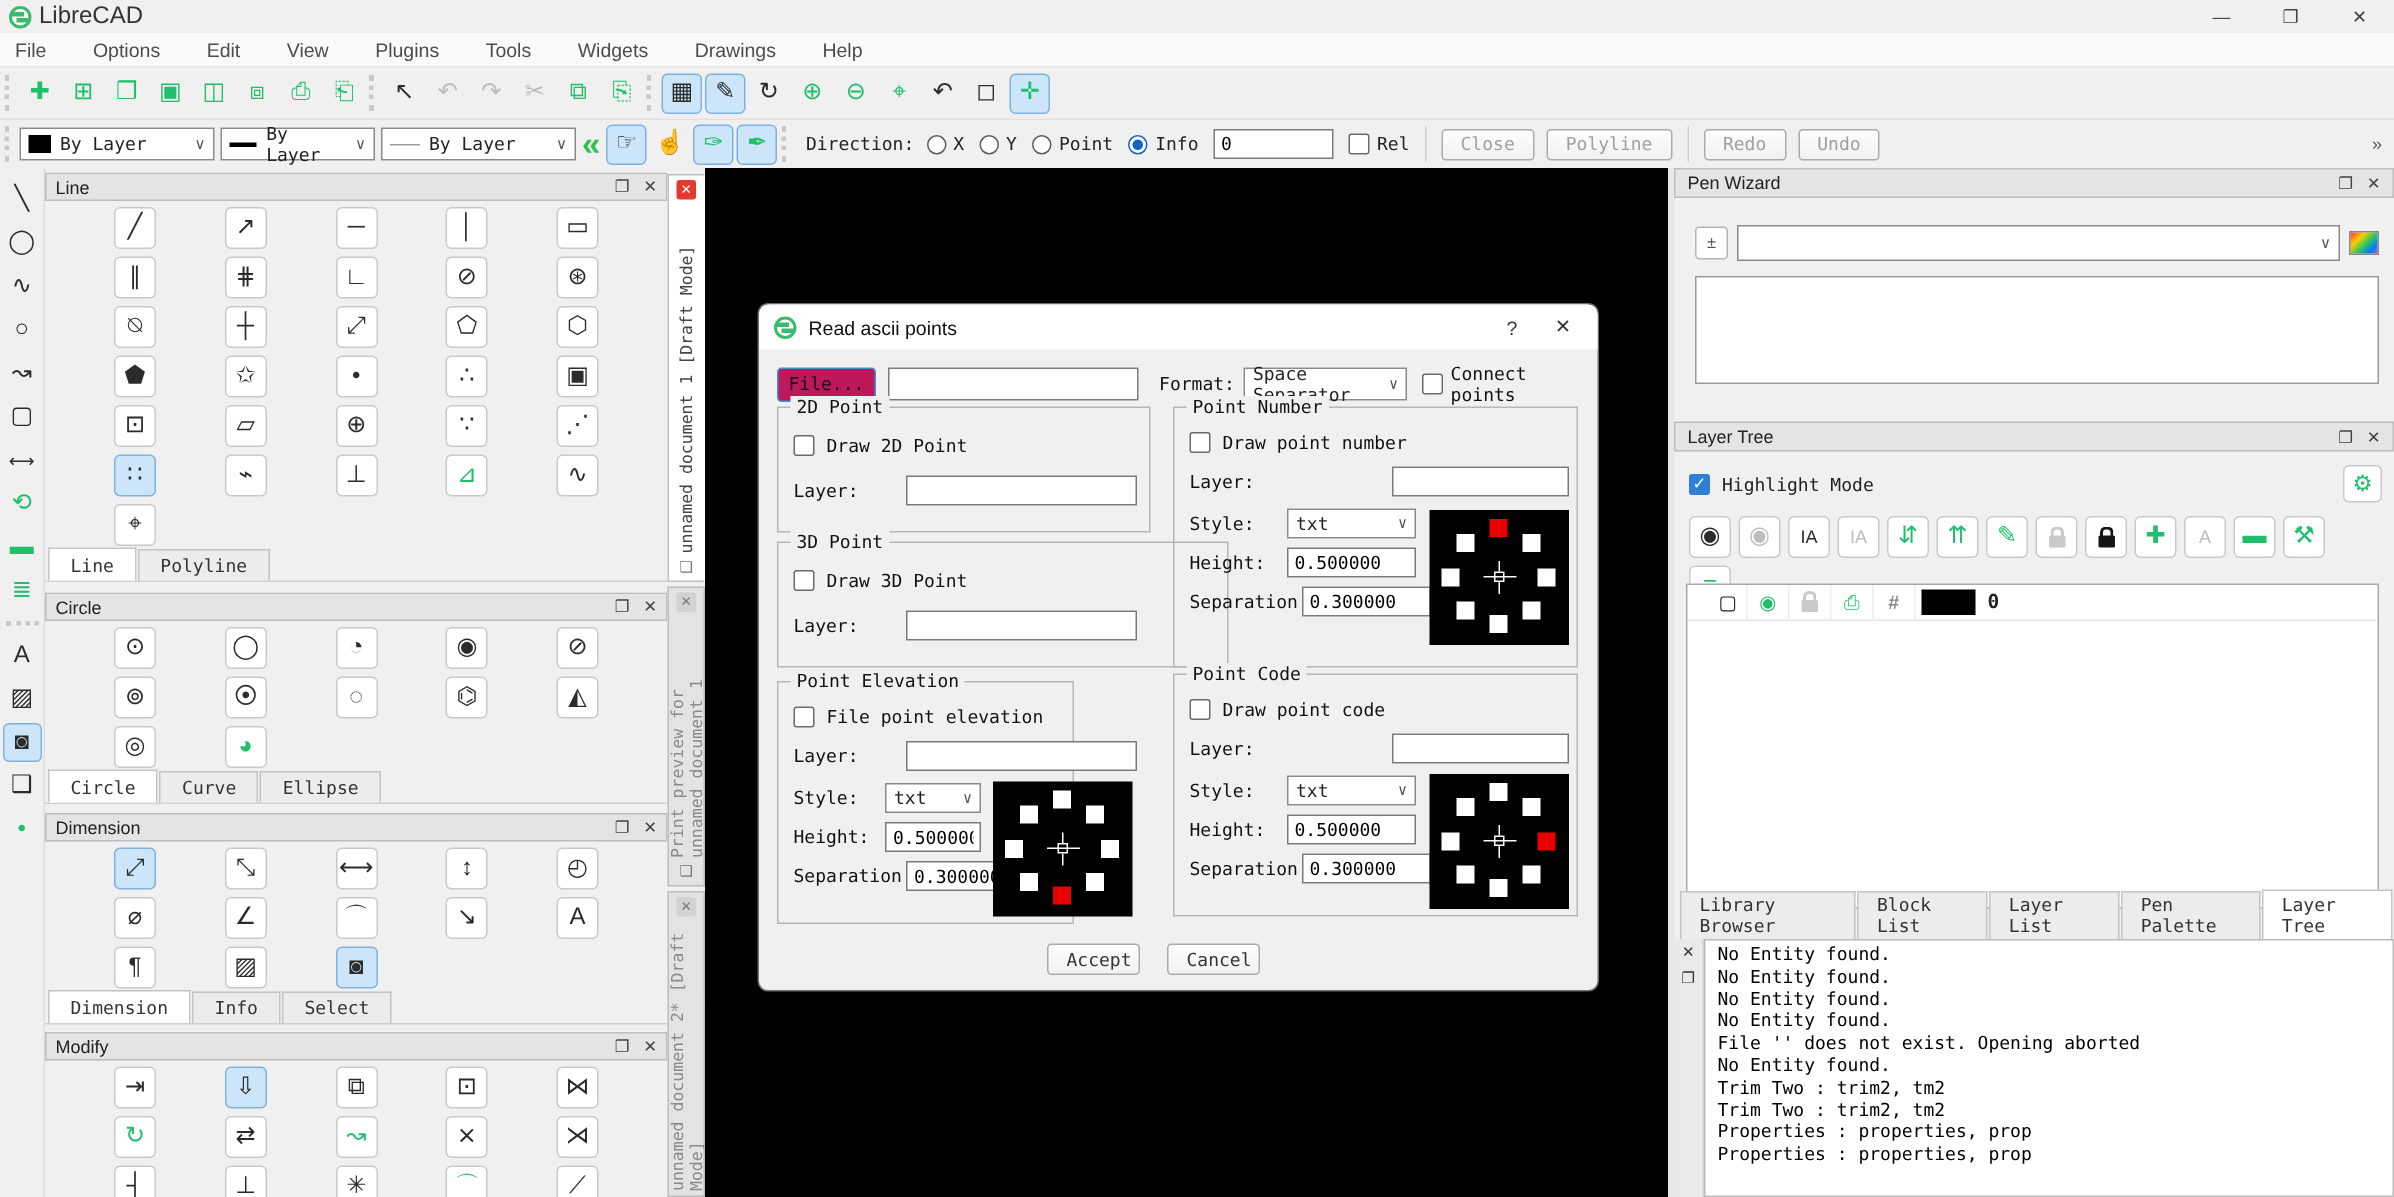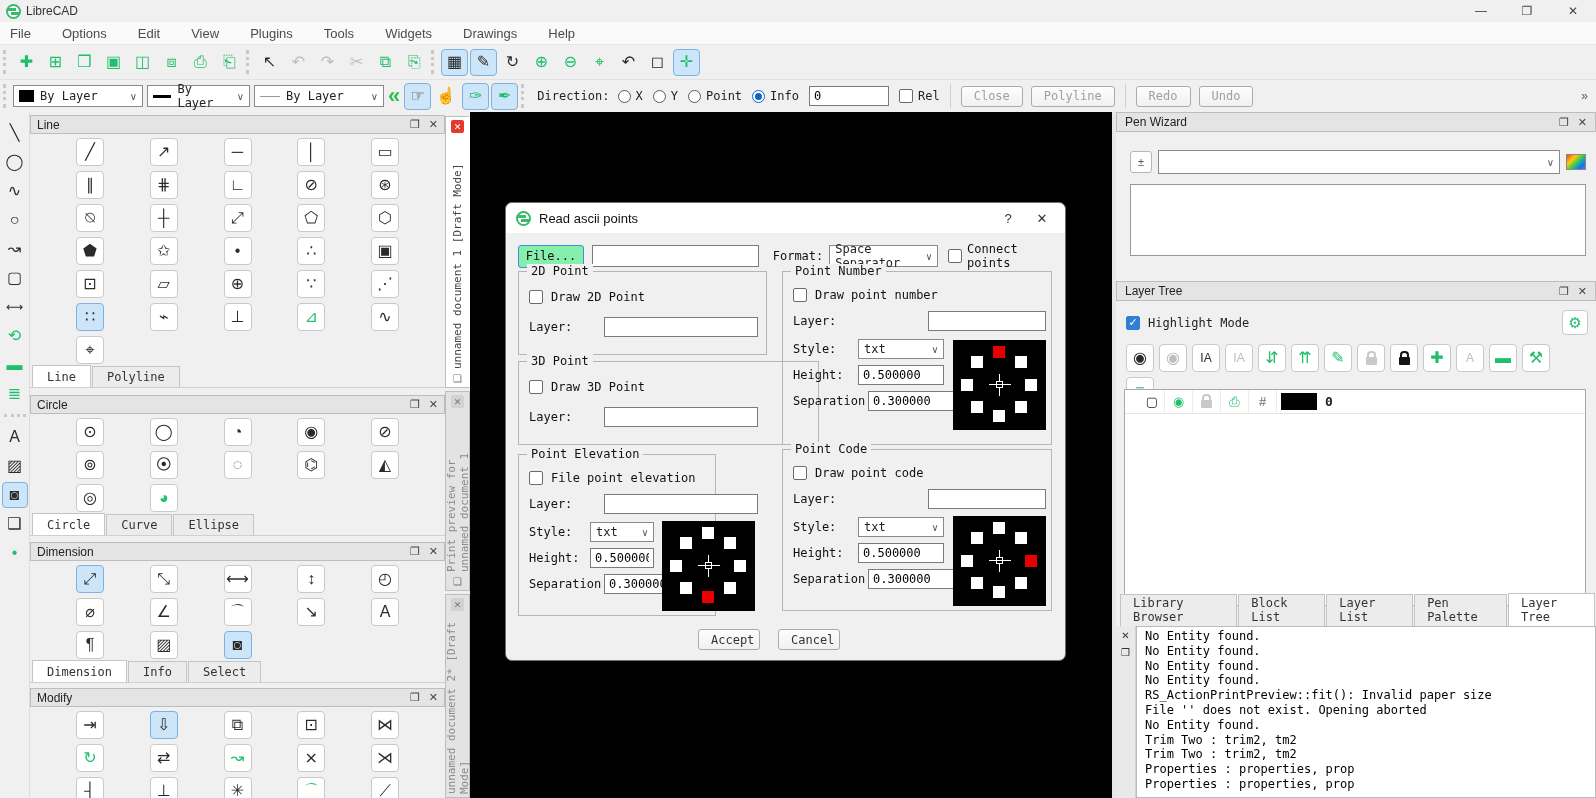--- a/index.html
+++ b/index.html
@@ -8,21 +8,21 @@
     background:#f0f0f0; }
   .mono { font-family:"DejaVu Sans Mono","Liberation Mono",monospace; }
 
   
   #titlebar { position:absolute; left:0; top:0; width:100%; height:22px; background:#f0f0f0;
     display:flex; align-items:center; }
   .logo { width:15px; height:15px; border-radius:50%; border:2px solid #3cb96d; position:relative; margin:0 5px 0 6px; background:#fff; }
   .logo::before, .logo::after { content:""; position:absolute; left:-1px; height:3px; background:#3cb96d; }
   .logo::before { top:2px; width:9px; }
   .logo::after { bottom:2px; right:-1px; left:auto; width:9px; }
-  #titlebar .title { font-size:12px; color:#333; }
+  #titlebar .title { font-size:16px; color:#333; }
   .caption-btns { margin-left:auto; display:flex; height:22px; }
   .caption-btns > div { width:46px; display:flex; align-items:center; justify-content:center; color:#444; font-size:12px; }
 
   #menubar { position:absolute; left:0; top:22px; width:100%; height:23px; background:#fafafa;
     border-bottom:1px solid #e6e6e6; display:flex; align-items:center; padding-left:8px; gap:27px; }
   .menu-item { color:#4c4c4c; font-size:13px; padding:2px 2px; }
 
   
   #toolbar1 { position:absolute; left:0; top:45px; width:100%; height:34px; background:#f0f0f0;
     display:flex; align-items:center; }
@@ -102,21 +102,21 @@
   
   #dialog { position:absolute; left:505px; top:202px; width:561px; height:459px; background:#f0f0f0;
     border:1px solid #6f6f6f; border-radius:7px; box-shadow:0 10px 30px rgba(0,0,0,.55); z-index:20; }
   #dialog .dtitle { height:30px; background:#fff; border-radius:7px 7px 0 0; display:flex; align-items:center; padding:0 10px; gap:8px; }
   #dialog .dtitle .txt { font-size:13px; color:#111; }
   #dialog .dtitle .dbtn { width:26px; text-align:center; color:#333; font-size:13px; }
   #dialog .dtitle .spacer { flex:1; }
   .drow { position:absolute; display:flex; align-items:center; }
   .dlabel { font-family:"DejaVu Sans Mono",monospace; font-size:12px; color:#111; }
   .dinput { background:#fff; border:1px solid #7a7a7a; height:22px; font-family:"DejaVu Sans Mono",monospace; font-size:12px; padding:0 4px; }
-  .file-btn { width:68px; height:23px; border:1px solid #3f8fd6; border-radius:3px; background:#86efac;
+  .file-btn { width:68px; height:23px; border:1px solid #3f8fd6; border-radius:3px; background:#be185d;
     font-family:"DejaVu Sans Mono",monospace; font-size:12px; color:#111; }
   .group { position:absolute; border:1px solid #b6b6b6; }
   .group .gtitle { position:absolute; top:-8px; left:8px; background:#f0f0f0; padding:0 4px;
     font-family:"DejaVu Sans Mono",monospace; font-size:12px; color:#111; }
   .point-preview { position:absolute; width:93px; height:90px; background:#000; }
   .pt { position:absolute; width:12px; height:12px; background:#fff; }
   .pt.red { background:#e80000; }
   .ch { position:absolute; left:36px; top:34px; width:22px; height:22px; }
   .ch::before { content:""; position:absolute; left:10px; top:0; width:1px; height:22px; background:#fff; }
   .ch::after { content:""; position:absolute; top:10px; left:0; height:1px; width:22px; background:#fff; }
@@ -786,21 +786,20 @@
     <div id="cmdarea">
       <div class="cmd-side">
         <div>✕</div>
         <div>❐</div>
       </div>
       <div class="cmd-log">
           <div class="log-line">No Entity found.</div>
           <div class="log-line">No Entity found.</div>
           <div class="log-line">No Entity found.</div>
           <div class="log-line">No Entity found.</div>
-          <div class="log-line">RS_ActionPrintPreview::fit(): Invalid paper size</div>
           <div class="log-line">File '' does not exist. Opening aborted</div>
           <div class="log-line">No Entity found.</div>
           <div class="log-line">Trim Two : trim2, tm2</div>
           <div class="log-line">Trim Two : trim2, tm2</div>
           <div class="log-line">Properties : properties, prop</div>
           <div class="log-line">Properties : properties, prop</div>
         </div>
     </div>
   </div>
 </div>

